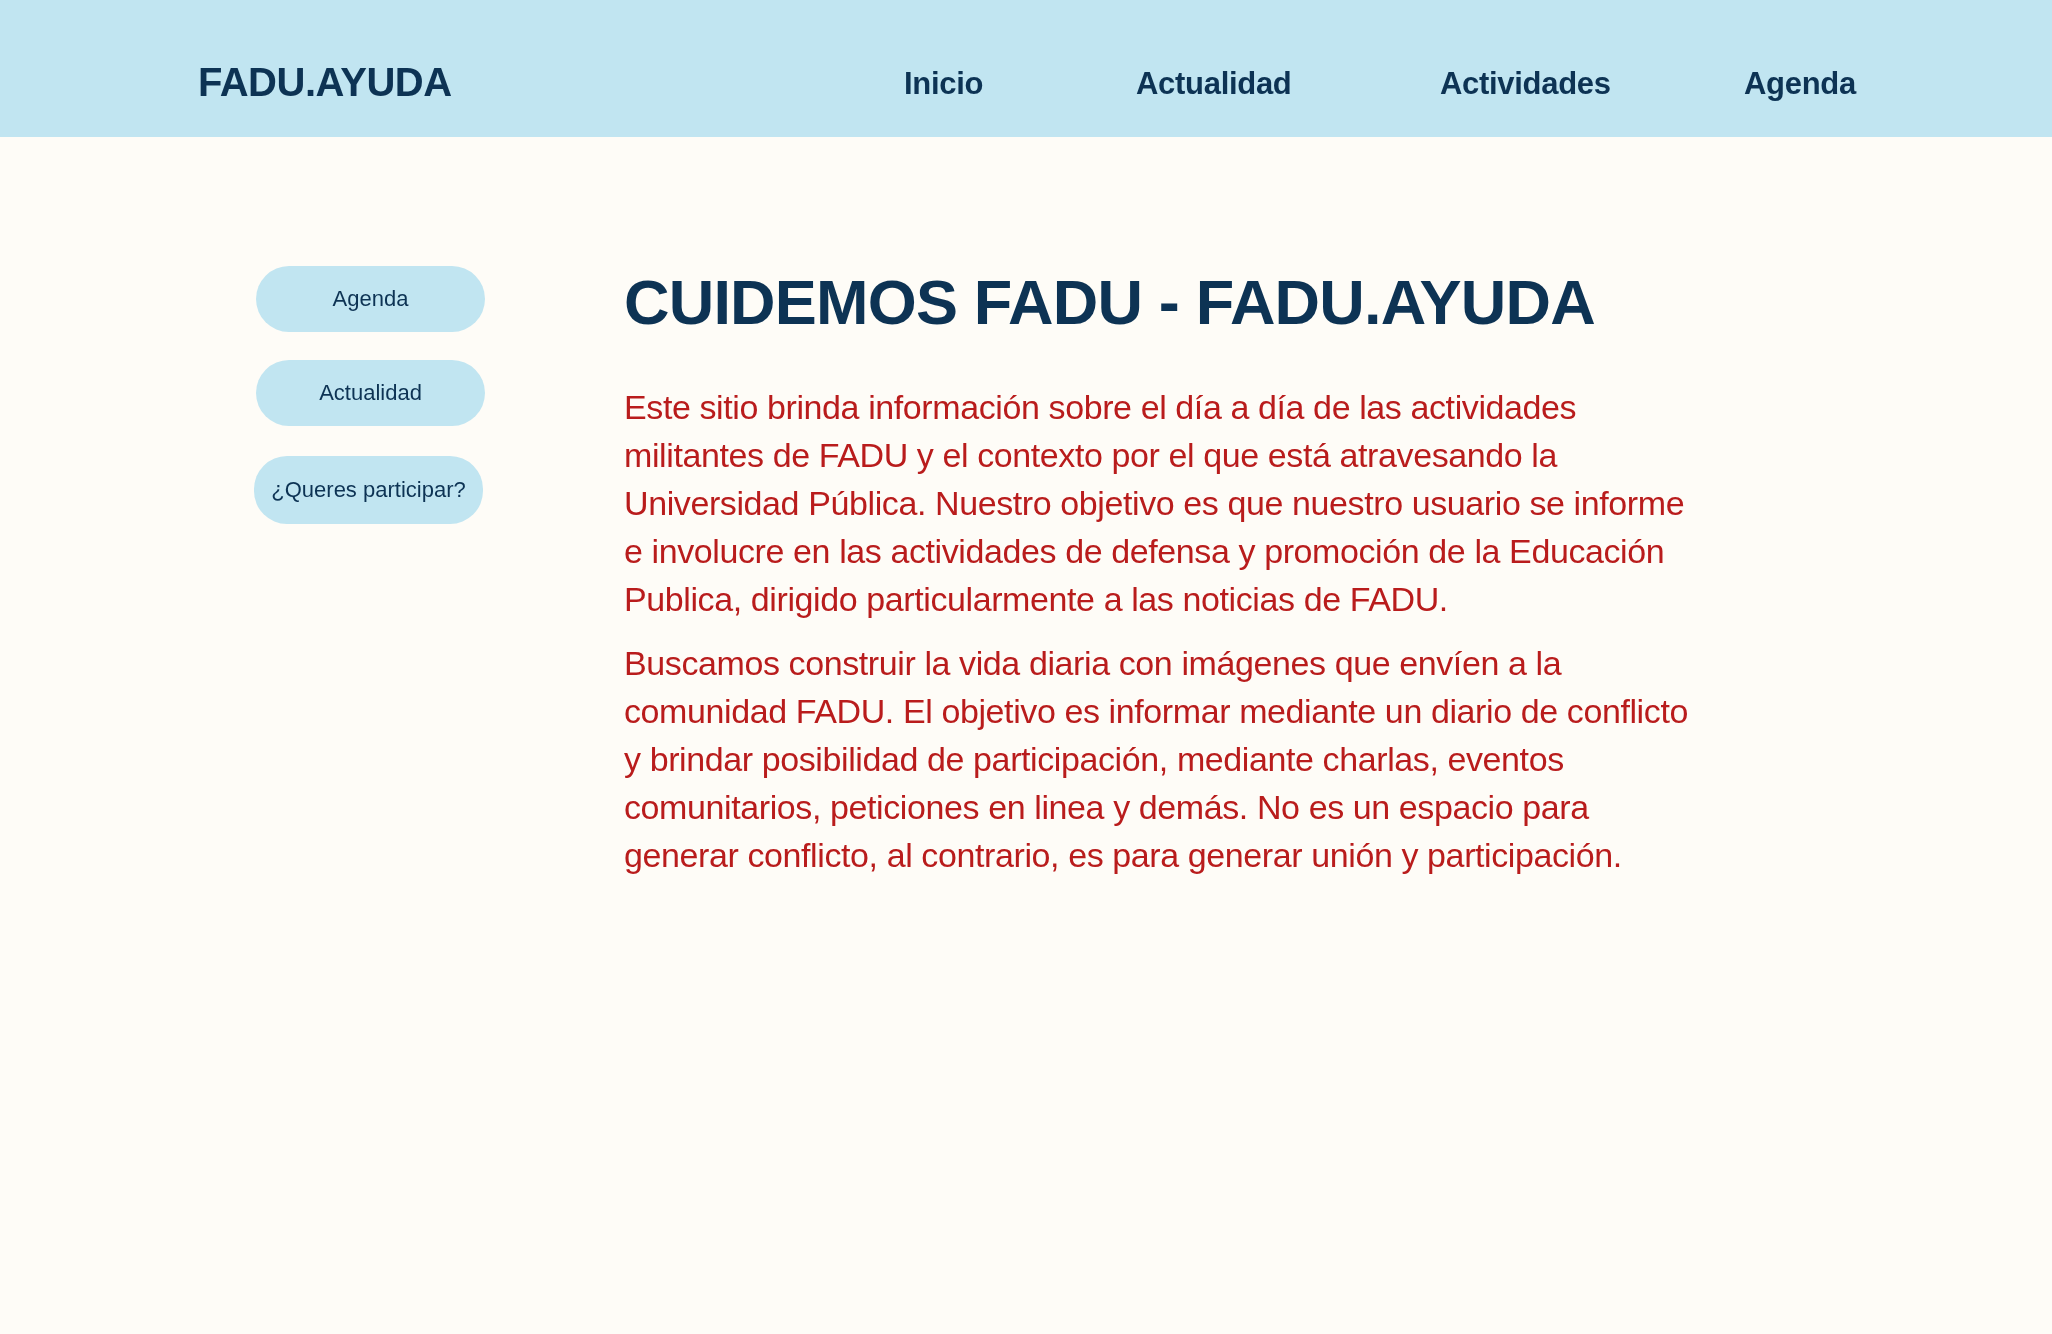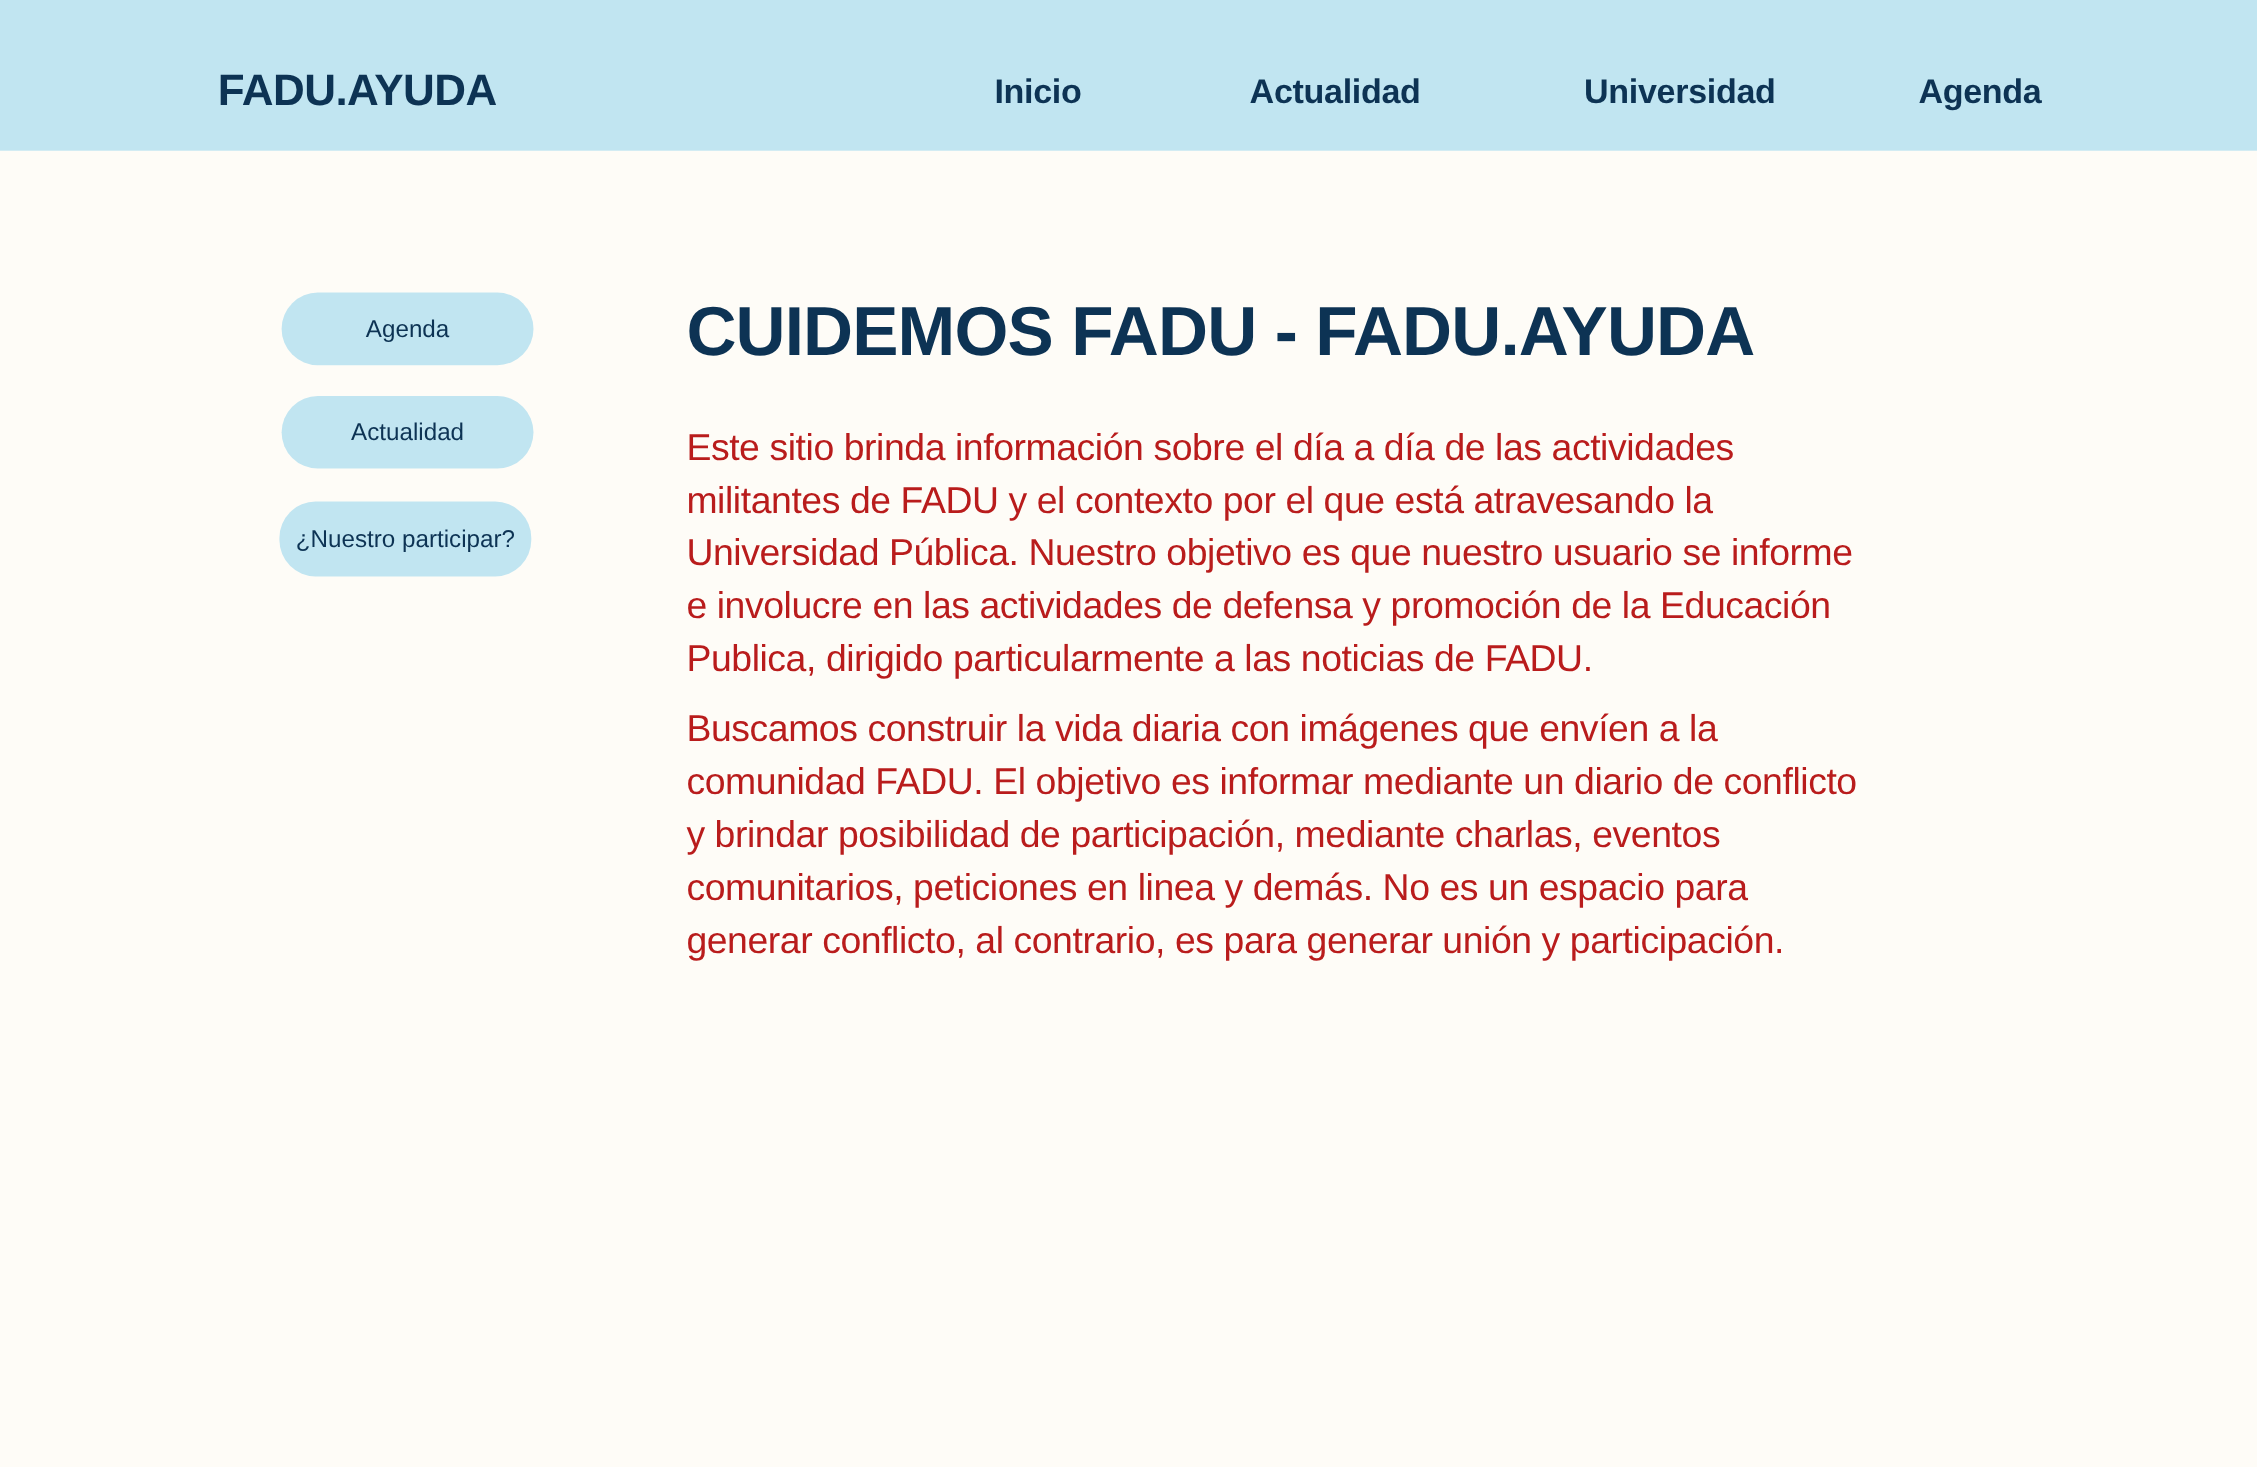--- a/index.html
+++ b/index.html
@@ -41,28 +41,28 @@
   }
 </style>
 </head>
 <body>
 
 <div class="header">
   <div class="logo">FADU.AYUDA</div>
   <nav class="nav">
     <a style="left:904px">Inicio</a>
     <a style="left:1136px">Actualidad</a>
-    <a style="left:1440px">Universidad</a>
+    <a style="left:1440px">Actividades</a>
     <a style="left:1744px">Agenda</a>
   </nav>
 </div>
 
 <aside>
   <div class="side-btn" style="top:266px">Agenda</div>
   <div class="side-btn" style="top:360px">Actualidad</div>
-  <div class="side-btn" style="top:456px; left:254px; height:68px">¿Nuestro participar?</div>
+  <div class="side-btn" style="top:456px; left:254px; height:68px">¿Queres participar?</div>
 </aside>
 
 <main>
   <h1 class="title">CUIDEMOS FADU - FADU.AYUDA</h1>
   <p class="para" style="top:383px">Este sitio brinda información sobre el día a día de las actividades militantes de FADU y el contexto por el que está atravesando la Universidad Pública. Nuestro objetivo es que nuestro usuario se informe e involucre en las actividades de defensa y promoción de la Educación Publica, dirigido particularmente a las noticias de FADU.</p>
   <p class="para" style="top:639px">Buscamos construir la vida diaria con imágenes que envíen a la comunidad FADU. El objetivo es informar mediante un diario de conflicto y brindar posibilidad de participación, mediante charlas, eventos comunitarios, peticiones en linea y demás. No es un espacio para generar conflicto, al contrario, es para generar unión y participación.</p>
 </main>
 
 </body></html>

